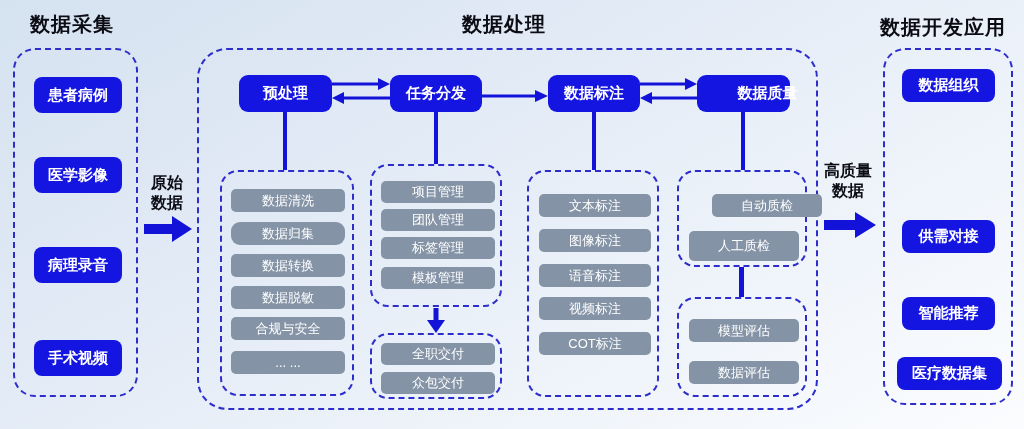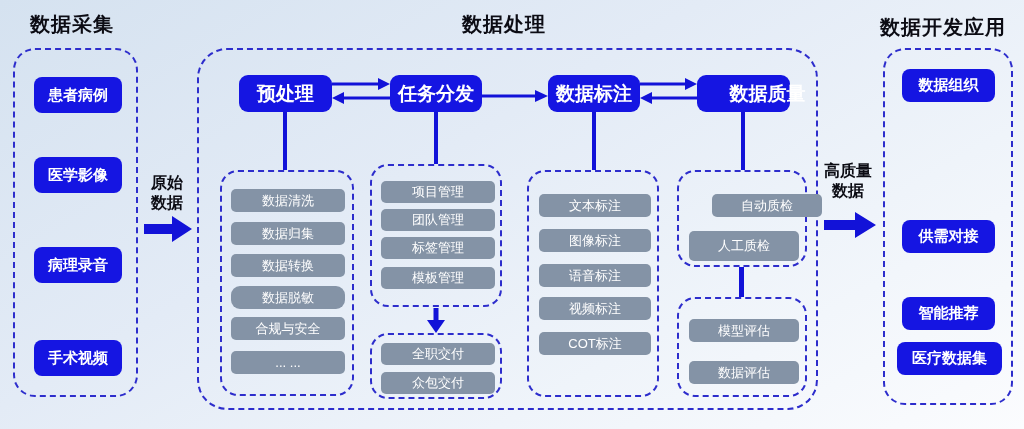--- a/index.html
+++ b/index.html
@@ -41,21 +41,21 @@
     color: #ffffff;
     font-size: 15px; font-weight: bold;
     display: flex; align-items: center; justify-content: center;
     white-space: nowrap;
   }
   .node {
     position: absolute;
     background: #1515e2;
     border-radius: 9px;
     color: #ffffff;
-    font-size: 19px; font-weight: bold;
+    font-size: 15px; font-weight: bold;
     display: flex; align-items: center; justify-content: center;
     white-space: nowrap;
   }
   .chip {
     position: absolute;
     background: #8493a6;
     border-radius: 5px;
     color: #ffffff;
     font-size: 13px;
     display: flex; align-items: center; justify-content: center;
@@ -125,23 +125,23 @@
       <polygon points="12,16 0,22 12,28"></polygon>
     </svg>
 
     <div class="vline" style="left:84px; top:62px; height:58px;"></div>
     <div class="vline" style="left:235px; top:62px; height:52px;"></div>
     <div class="vline" style="left:393px; top:62px; height:58px;"></div>
     <div class="vline" style="left:542px; top:62px; height:58px;"></div>
 
     <div class="inner-dashed" style="left:21px; top:120px; width:134px; height:226px;">
       <div class="chip" style="left:9px; top:17px; width:114px; height:23px;">数据清洗</div>
-      <div class="chip" style="left:9px; top:50px; width:114px; height:23px;">数据归集</div>
+      <div class="chip" style="left:9px; top:50px; width:114px; height:23px;border-radius:9px;">数据归集</div>
       <div class="chip" style="left:9px; top:82px; width:114px; height:23px;">数据转换</div>
-      <div class="chip" style="left:9px; top:114px; width:114px; height:23px;border-radius:9px;">数据脱敏</div>
+      <div class="chip" style="left:9px; top:114px; width:114px; height:23px;">数据脱敏</div>
       <div class="chip" style="left:9px; top:145px; width:114px; height:23px;">合规与安全</div>
       <div class="chip" style="left:9px; top:179px; width:114px; height:23px;">... ...</div>
     </div>
 
     <div class="inner-dashed" style="left:171px; top:114px; width:132px; height:143px;">
       <div class="chip" style="left:9px; top:15px; width:114px; height:22px;">项目管理</div>
       <div class="chip" style="left:9px; top:43px; width:114px; height:22px;">团队管理</div>
       <div class="chip" style="left:9px; top:71px; width:114px; height:22px;">标签管理</div>
       <div class="chip" style="left:9px; top:101px; width:114px; height:22px;">模板管理</div>
     </div>
@@ -184,16 +184,16 @@
   <svg class="arrow-svg" style="left:824px; top:212px;" width="52" height="26" viewBox="0 0 52 26">
     <polygon points="0,8 31,8 31,0 52,13 31,26 31,18 0,18"></polygon>
   </svg>
 
   <div class="section-title" style="left:880px; top:14px;">数据开发应用</div>
 
   <div class="dashed-box" style="left:883px; top:48px; width:130px; height:357px;">
     <div class="blue-btn" style="left:17px; top:19px; width:93px; height:33px;">数据组织</div>
     <div class="blue-btn" style="left:17px; top:170px; width:93px; height:33px;">供需对接</div>
     <div class="blue-btn" style="left:17px; top:247px; width:93px; height:33px;">智能推荐</div>
-    <div class="blue-btn" style="left:12px; top:292px; width:105px; height:33px;">医疗数据集</div>
+    <div class="blue-btn" style="left:12px; top:307px; width:105px; height:33px;">医疗数据集</div>
   </div>
 
 </div>
 
 </body></html>

